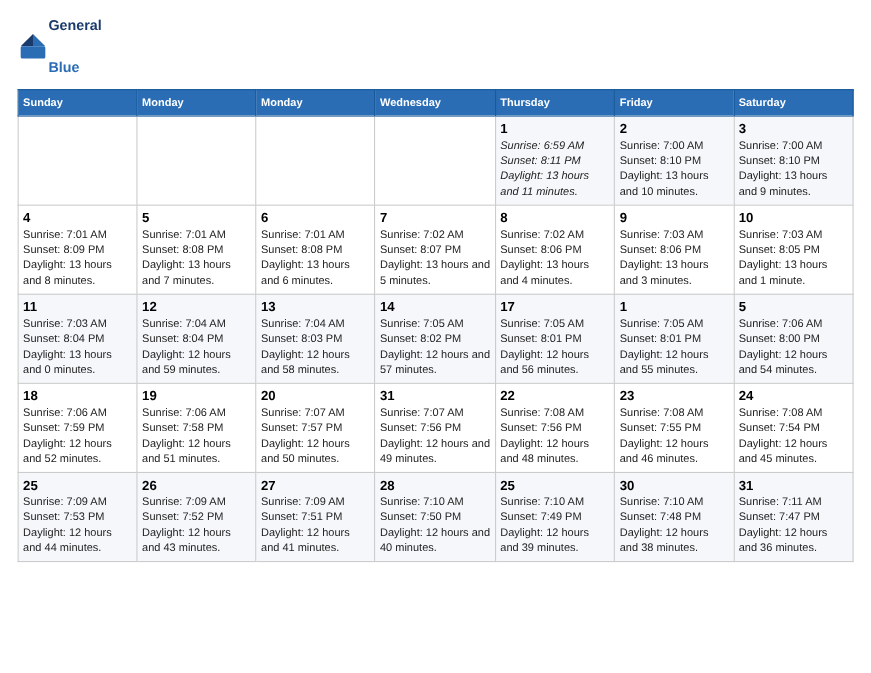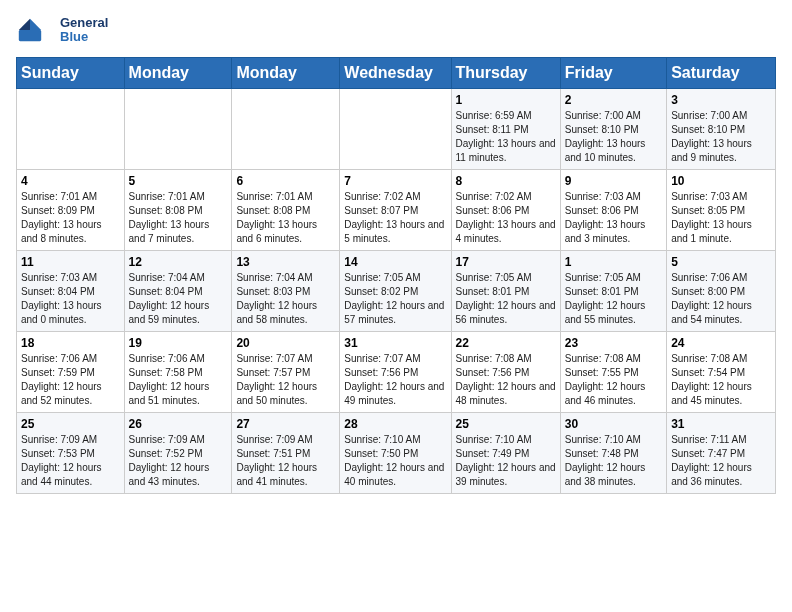--- a/index.html
+++ b/index.html
@@ -12,21 +12,21 @@
     }
     .header {
       display: flex;
       justify-content: space-between;
       align-items: flex-start;
       margin-bottom: 12px;
     }
     .logo {
       display: flex;
       align-items: center;
-      gap: 16px;
+      gap: 0;
     }
     .logo-text {
       font-size: 18px;
       font-weight: bold;
       color: #1a3a6b;
       line-height: 1.1;
     }
     .logo-text .blue { color: #2a6db5; }
     .logo-icon {
       width: 28px;
@@ -45,21 +45,21 @@
     table {
       width: 100%;
       border-collapse: collapse;
       font-size: 11px;
     }
     thead tr th {
       background: #2a6db5;
       color: #fff;
       padding: 6px 4px;
       text-align: left;
-      font-size: 16px;
+      font-size: 10px;
       font-weight: bold;
       border: 1px solid #1a5a9a;
     }
     tbody tr td {
       border: 1px solid #ccc;
       vertical-align: top;
       padding: 4px 4px;
       width: 113px;
       min-height: 80px;
       background: #fff;
@@ -84,21 +84,21 @@
 
 <div class="header">
   <div class="logo">
     <svg class="logo-icon" viewBox="0 0 40 40" xmlns="http://www.w3.org/2000/svg">
       <polygon points="20,4 36,20 20,20 20,4" fill="#2a6db5"></polygon>
       <polygon points="20,4 20,20 4,20" fill="#1a3a6b"></polygon>
       <rect x="4" y="20" width="32" height="16" fill="#2a6db5" rx="2"></rect>
     </svg>
     <div>
       <div class="logo-text" style="font-size:13px;"><span style="color:#1a3a6b;">General</span></div>
-      <div class="logo-text" style="font-size:13px;"><span class="blue">Blue</span></div>
+      <div class="logo-text" style="font-size:13px;margin-top:24px;"><span class="blue">Blue</span></div>
     </div>
   </div>
   <div class="title-block">
     <div class="main-title"></div>
     <div class="subtitle"></div>
   </div>
 </div>
 
 <table>
   <thead>
@@ -113,21 +113,21 @@
       </tr>
   </thead>
   <tbody id="calendar-body">
       <tr>
         <td class="empty-cell"></td>
         <td class="empty-cell"></td>
         <td class="empty-cell"></td>
         <td class="empty-cell"></td>
         <td>
           <span class="day-number">1</span>
-          <div class="day-info" style="white-space: pre-line;">Sunrise: 6:59 AM
+          <div class="day-info" style="white-space: pre-line; font-style: italic;">Sunrise: 6:59 AM
 Sunset: 8:11 PM
 Daylight: 13 hours and 11 minutes.</div>
         </td>
         <td>
           <span class="day-number">2</span>
           <div class="day-info" style="white-space: pre-line;">Sunrise: 7:00 AM
 Sunset: 8:10 PM
 Daylight: 13 hours and 10 minutes.</div>
         </td>
         <td>

